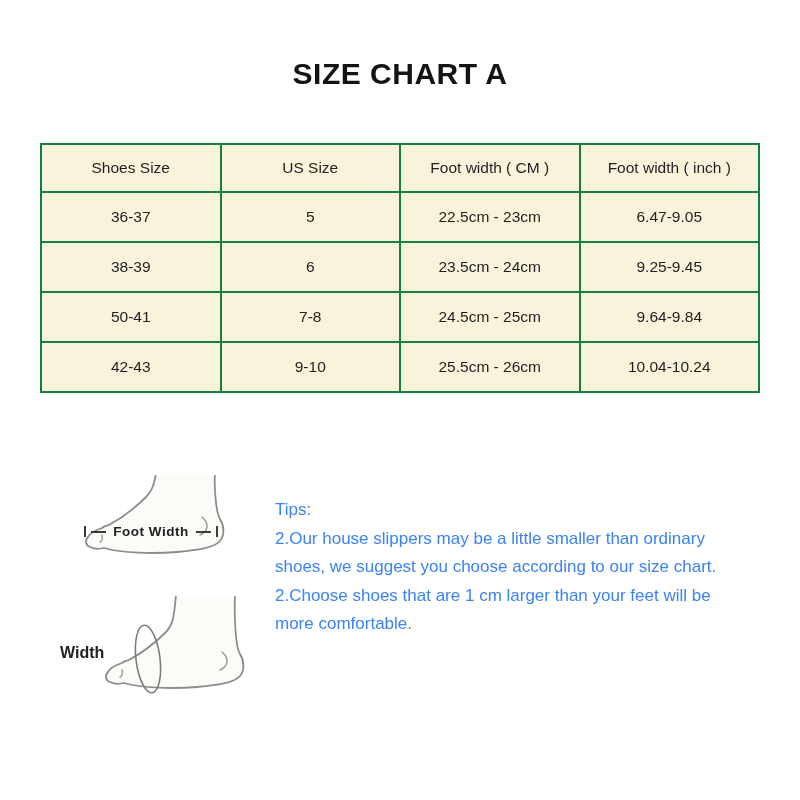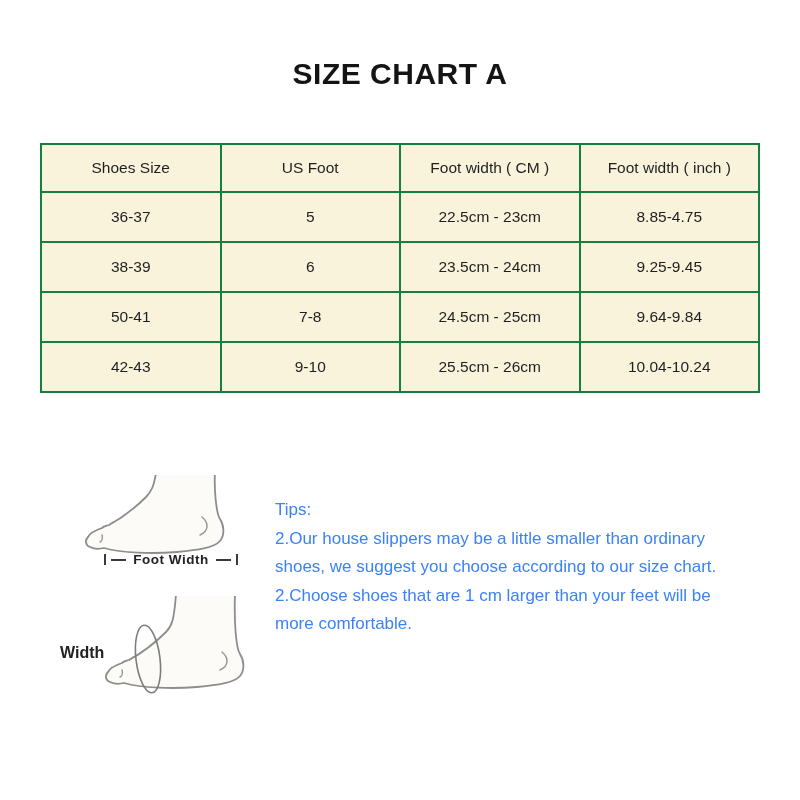--- a/index.html
+++ b/index.html
@@ -52,26 +52,25 @@
   
   .foot-svg { position: absolute; }
   .foot-outline { fill: none; stroke: #8d8d8d; stroke-width: 1.8; stroke-linecap: round; }
   .foot-fill { fill: #fcfbf8; stroke: none; }
   .foot-detail { fill: none; stroke: #979797; stroke-width: 1.5; stroke-linecap: round; }
   .girth-ellipse { fill: none; stroke: #7d7d7d; stroke-width: 1.6; }
 
   .measure {
     position: absolute;
     left: 84px;
-    top: 552px;
+    top: 524px;
     width: 134px;
     display: flex;
     align-items: center;
     gap: 5px;
-    margin-left: 20px;
   }
   .measure .tick { width: 2px; height: 11px; background: #3a3a3a; }
   .measure .mline { flex: 1; height: 2px; background: #3a3a3a; }
   .measure .mlabel {
     font-size: 13.5px;
     font-weight: bold;
     color: #222222;
     white-space: nowrap;
     letter-spacing: 0.5px;
     padding: 0 2px;
@@ -98,31 +97,31 @@
 <body>
 
 <div class="page">
 
   <div class="title">SIZE CHART A</div>
 
   <table class="size-chart">
     <thead>
       <tr>
         <th>Shoes Size</th>
-        <th>US Foot</th>
+        <th>US Size</th>
         <th>Foot width ( CM )</th>
         <th>Foot width ( inch )</th>
       </tr>
     </thead>
     <tbody>
       <tr>
         <td>36-37</td>
         <td>5</td>
         <td>22.5cm - 23cm</td>
-        <td>8.85-4.75</td>
+        <td>6.47-9.05</td>
       </tr>
       <tr>
         <td>38-39</td>
         <td>6</td>
         <td>23.5cm - 24cm</td>
         <td>9.25-9.45</td>
       </tr>
       <tr>
         <td>50-41</td>
         <td>7-8</td>

